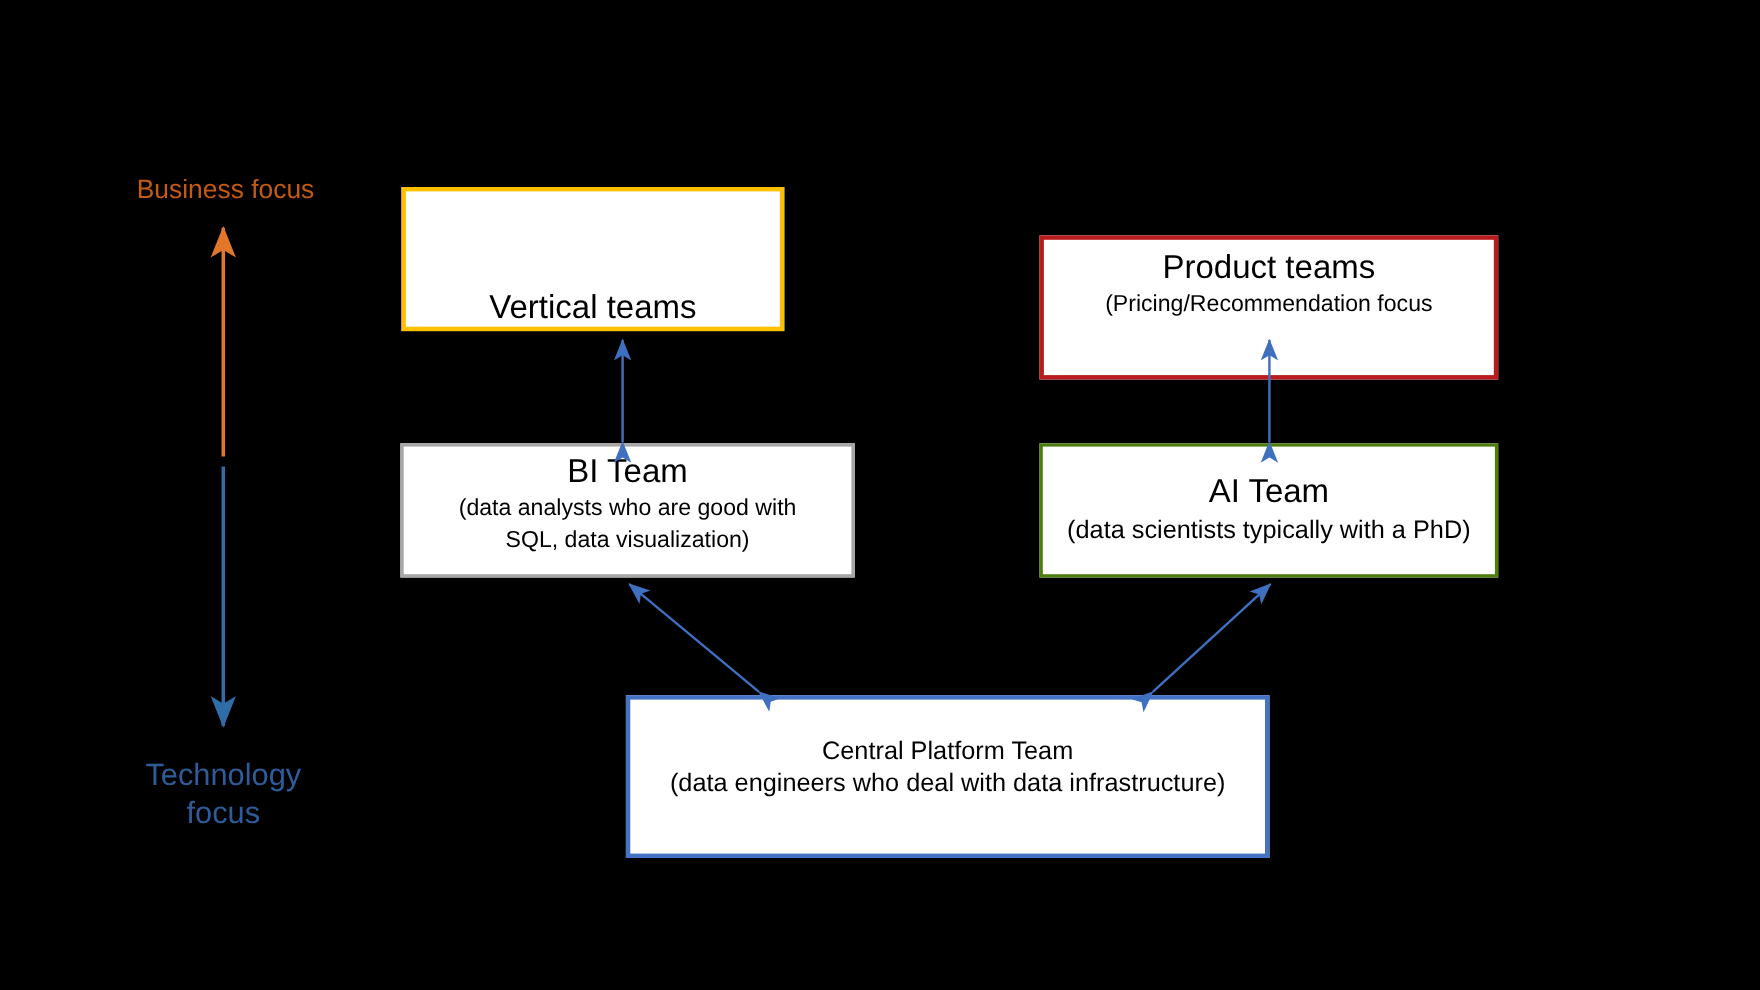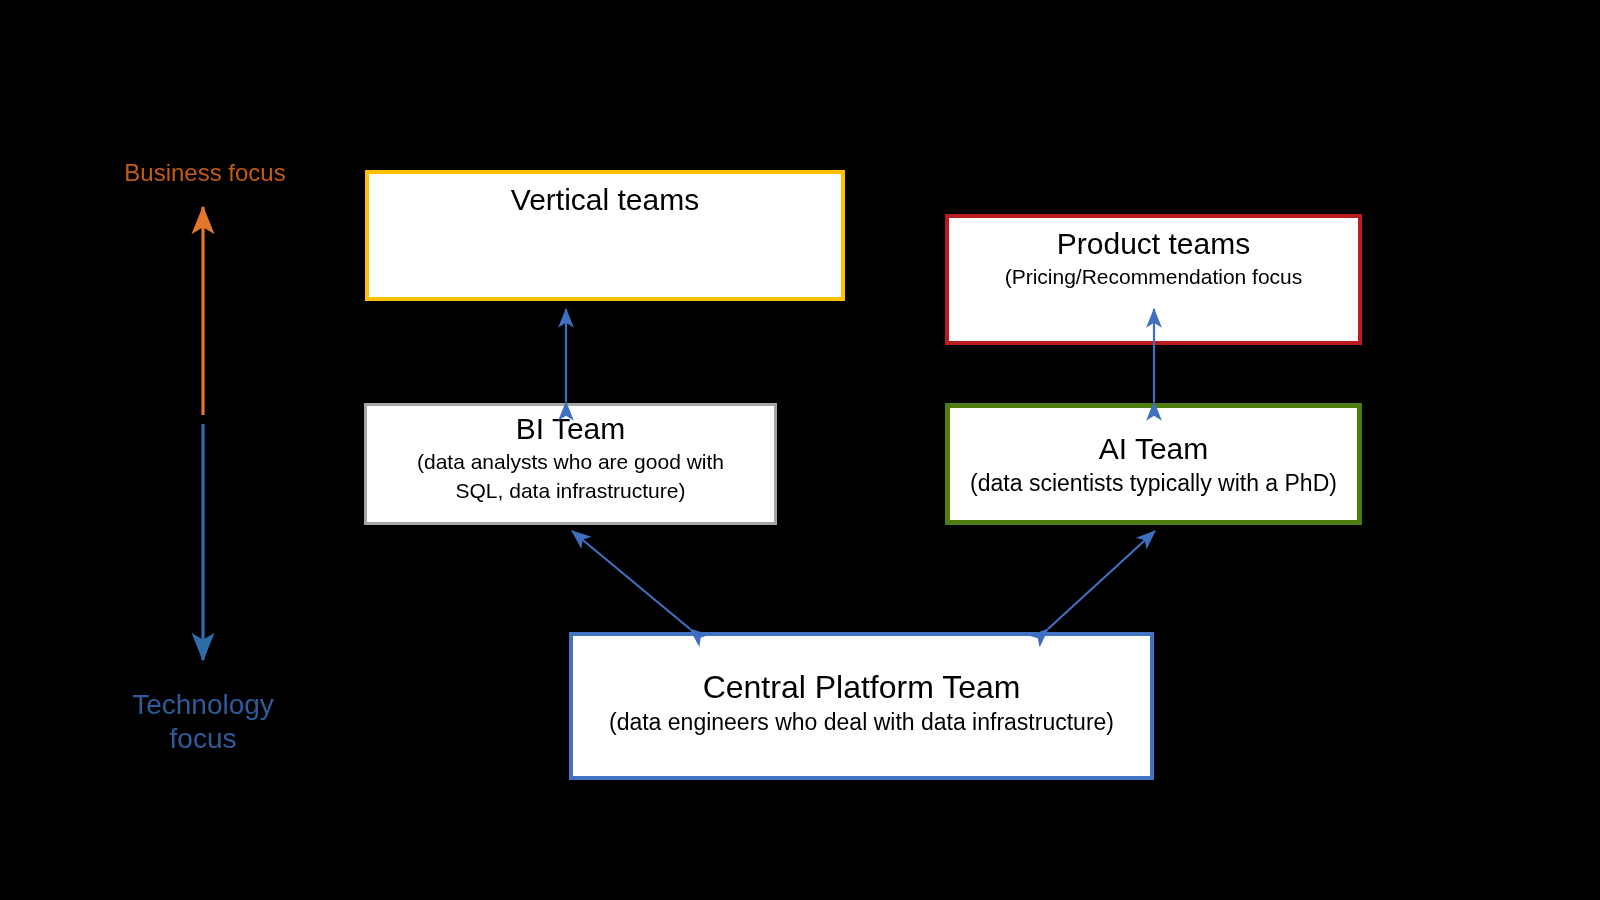--- a/index.html
+++ b/index.html
@@ -65,51 +65,51 @@
     color: #000000;
   }
   .box-desc {
     font-size: 21px;
     line-height: 1.42;
     color: #000000;
     white-space: pre-line;
   }
 
   #box-vertical-teams {
-    left: 365px; top: 170px; width: 480px; height: 131px;
+    left: 365px; top: 170px; width: 348px; height: 131px;
     border: 4px solid #FFC000;
-    justify-content: space-between;
+    justify-content: flex-end;
     padding-top: 9px;
   }
   #box-product-teams {
     left: 945px; top: 170px; width: 417px; height: 131px;
     border: 4px solid #b91c1c;
     justify-content: flex-start;
     padding-top: 9px;
     margin-top: 44px;
   }
   #box-bi-team {
     left: 364px; top: 403px; width: 413px; height: 122px;
     border: 3px solid #A6A6A6;
     justify-content: flex-start;
     padding-top: 6px;
   }
   #box-ai-team {
     left: 945px; top: 403px; width: 417px; height: 122px;
-    border: 5px solid #4d7c0f;
+    border: 3px solid #4d7c0f;
     justify-content: flex-start;
     padding-top: 24px;
   }
   #box-central-platform {
     left: 569px; top: 632px; width: 585px; height: 148px;
     border: 4px solid #4472C4;
     justify-content: flex-start;
     padding-top: 33px;
   }
-  #box-central-platform .box-title { font-size: 32px; }
+  #box-central-platform .box-title { font-size: 23px; }
   #box-central-platform .box-desc  { font-size: 23px; }
   #box-ai-team .box-desc { font-size: 23px; }
 </style>
 </head>
 <body>
 
 <div id="canvas">
 
   <div class="axis-label" id="business-focus-label">Business focus</div>
 
@@ -121,21 +121,21 @@
   </div>
 
   <div class="team-box" id="box-product-teams">
     <div class="box-title">Product teams</div>
     <div class="box-desc">(Pricing/Recommendation focus</div>
   </div>
 
   <div class="team-box" id="box-bi-team">
     <div class="box-title">BI Team</div>
     <div class="box-desc">(data analysts who are good with
-SQL, data infrastructure)</div>
+SQL, data visualization)</div>
   </div>
 
   <div class="team-box" id="box-ai-team">
     <div class="box-title">AI Team</div>
     <div class="box-desc">(data scientists typically with a PhD)</div>
   </div>
 
   <div class="team-box" id="box-central-platform">
     <div class="box-title">Central Platform Team</div>
     <div class="box-desc">(data engineers who deal with data infrastructure)</div>

